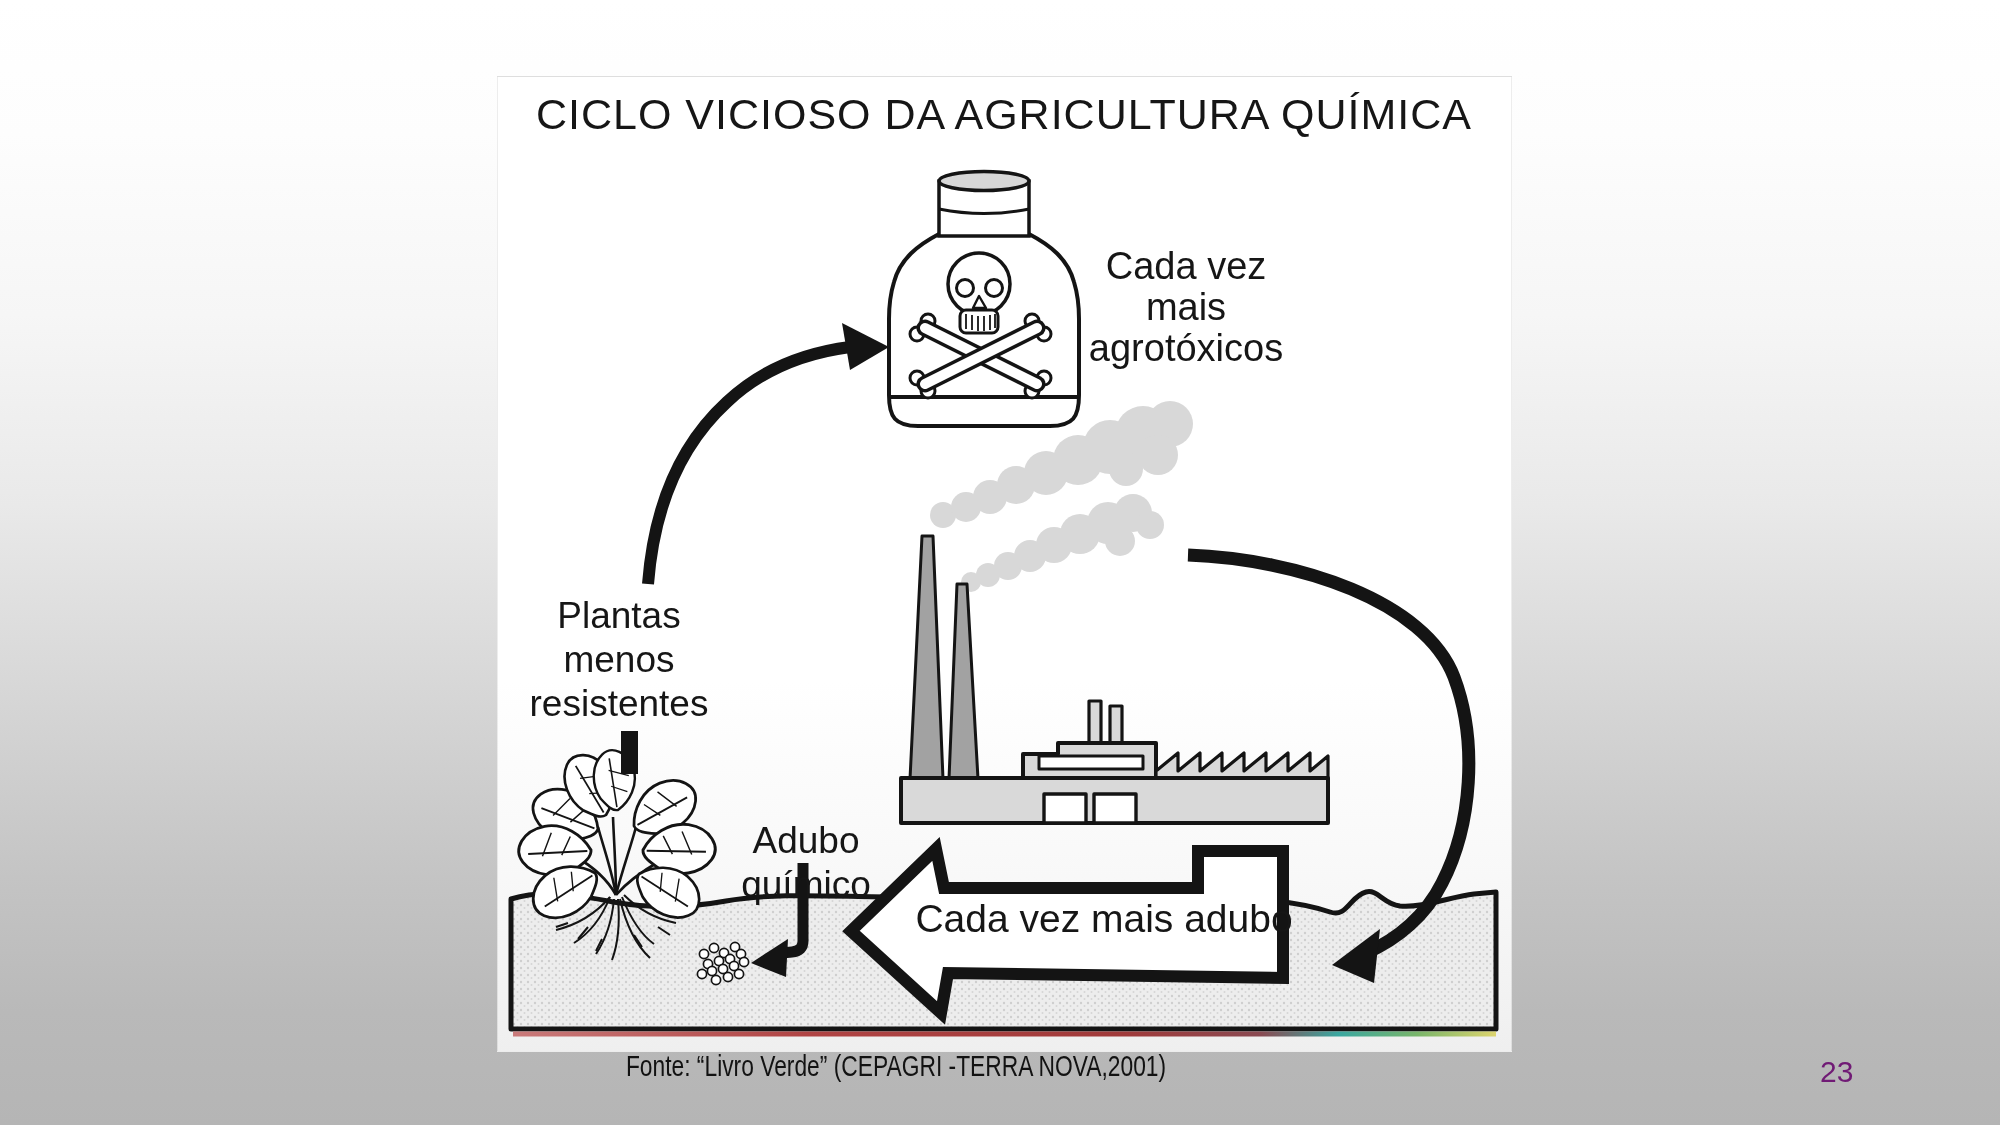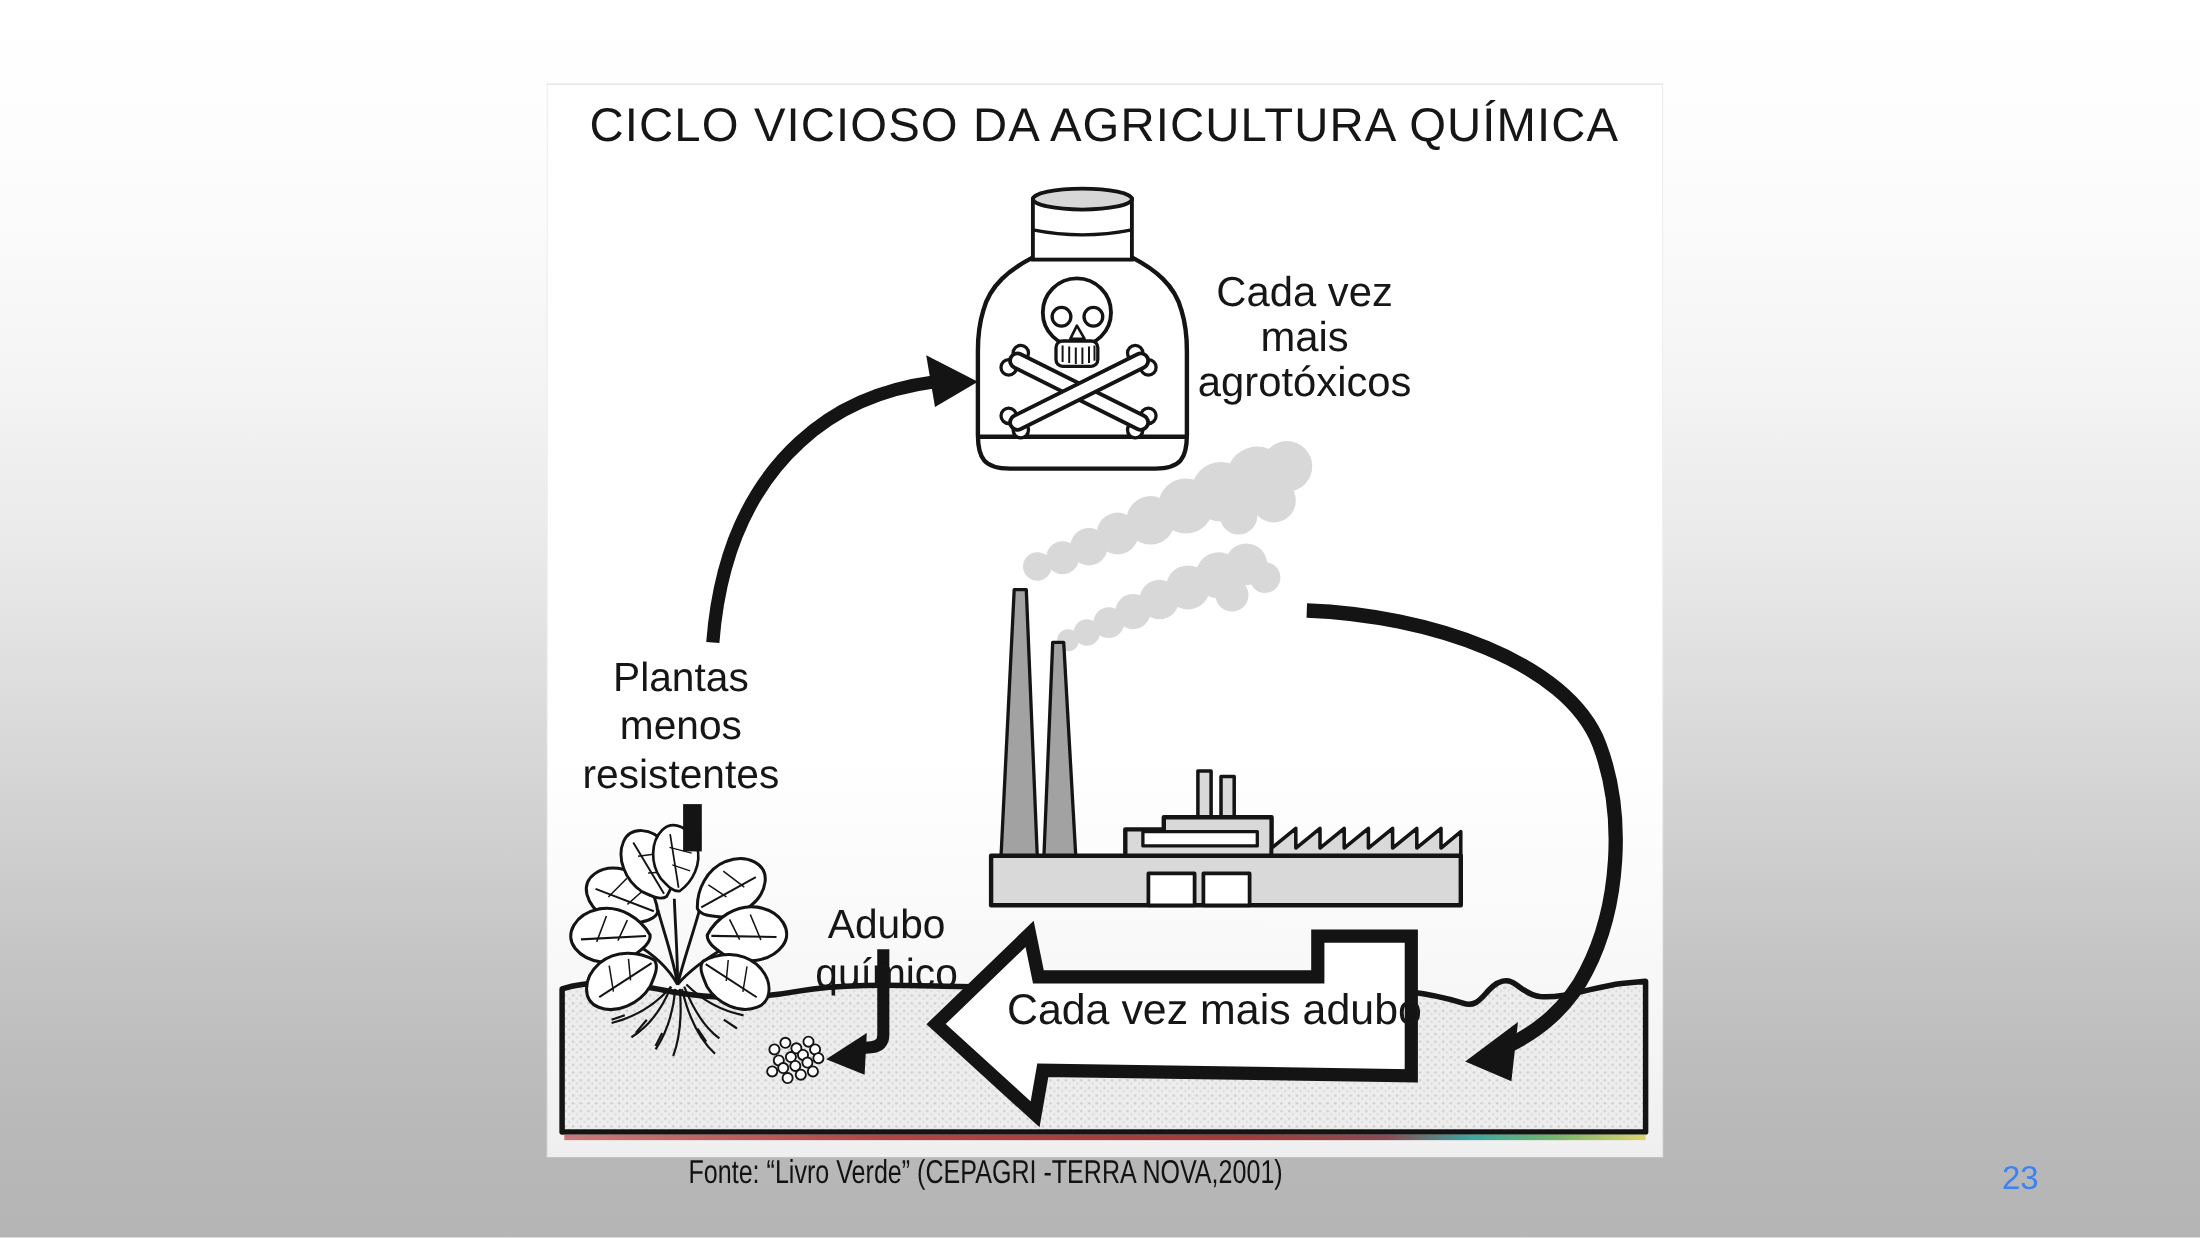--- a/index.html
+++ b/index.html
@@ -17,21 +17,21 @@
   .panel svg{position:absolute;left:0;top:0;}
   .lbl{position:absolute;color:#161616;transform:translateX(-50%);text-align:center;}
   .lbl .line{white-space:nowrap;}
   .title{top:13px;left:506px;font-size:43px;letter-spacing:1px;white-space:nowrap;}
   .agro{left:688px;top:169px;font-size:38px;line-height:41px;}
   .plantas{left:121px;top:517px;font-size:37px;line-height:44px;}
   .adubo{left:308px;top:704px;font-size:37px;line-height:44px;margin-top:38px;}
   .arrowtxt{left:606px;top:823px;font-size:39px;line-height:38px;}
   .caption{position:absolute;left:896px;top:1049px;font-size:30px;color:#121212;
     transform:translateX(-50%) scaleX(0.76);white-space:nowrap;}
-  .pagenum{position:absolute;left:1820px;top:1055px;font-size:30px;color:#3b82f6;}
+  .pagenum{position:absolute;left:1820px;top:1055px;font-size:30px;color:#701a75;}
 </style>
 </head>
 <body>
 
 <div class="panel">
   <svg width="1013" height="974" viewBox="0 0 1013 974">
     <defs>
       <pattern id="soilDots" width="7" height="7" patternUnits="userSpaceOnUse">
         <rect width="7" height="7" fill="#ededed"></rect>
         <circle cx="2" cy="2" r="1.2" fill="#cfcfcf"></circle>

